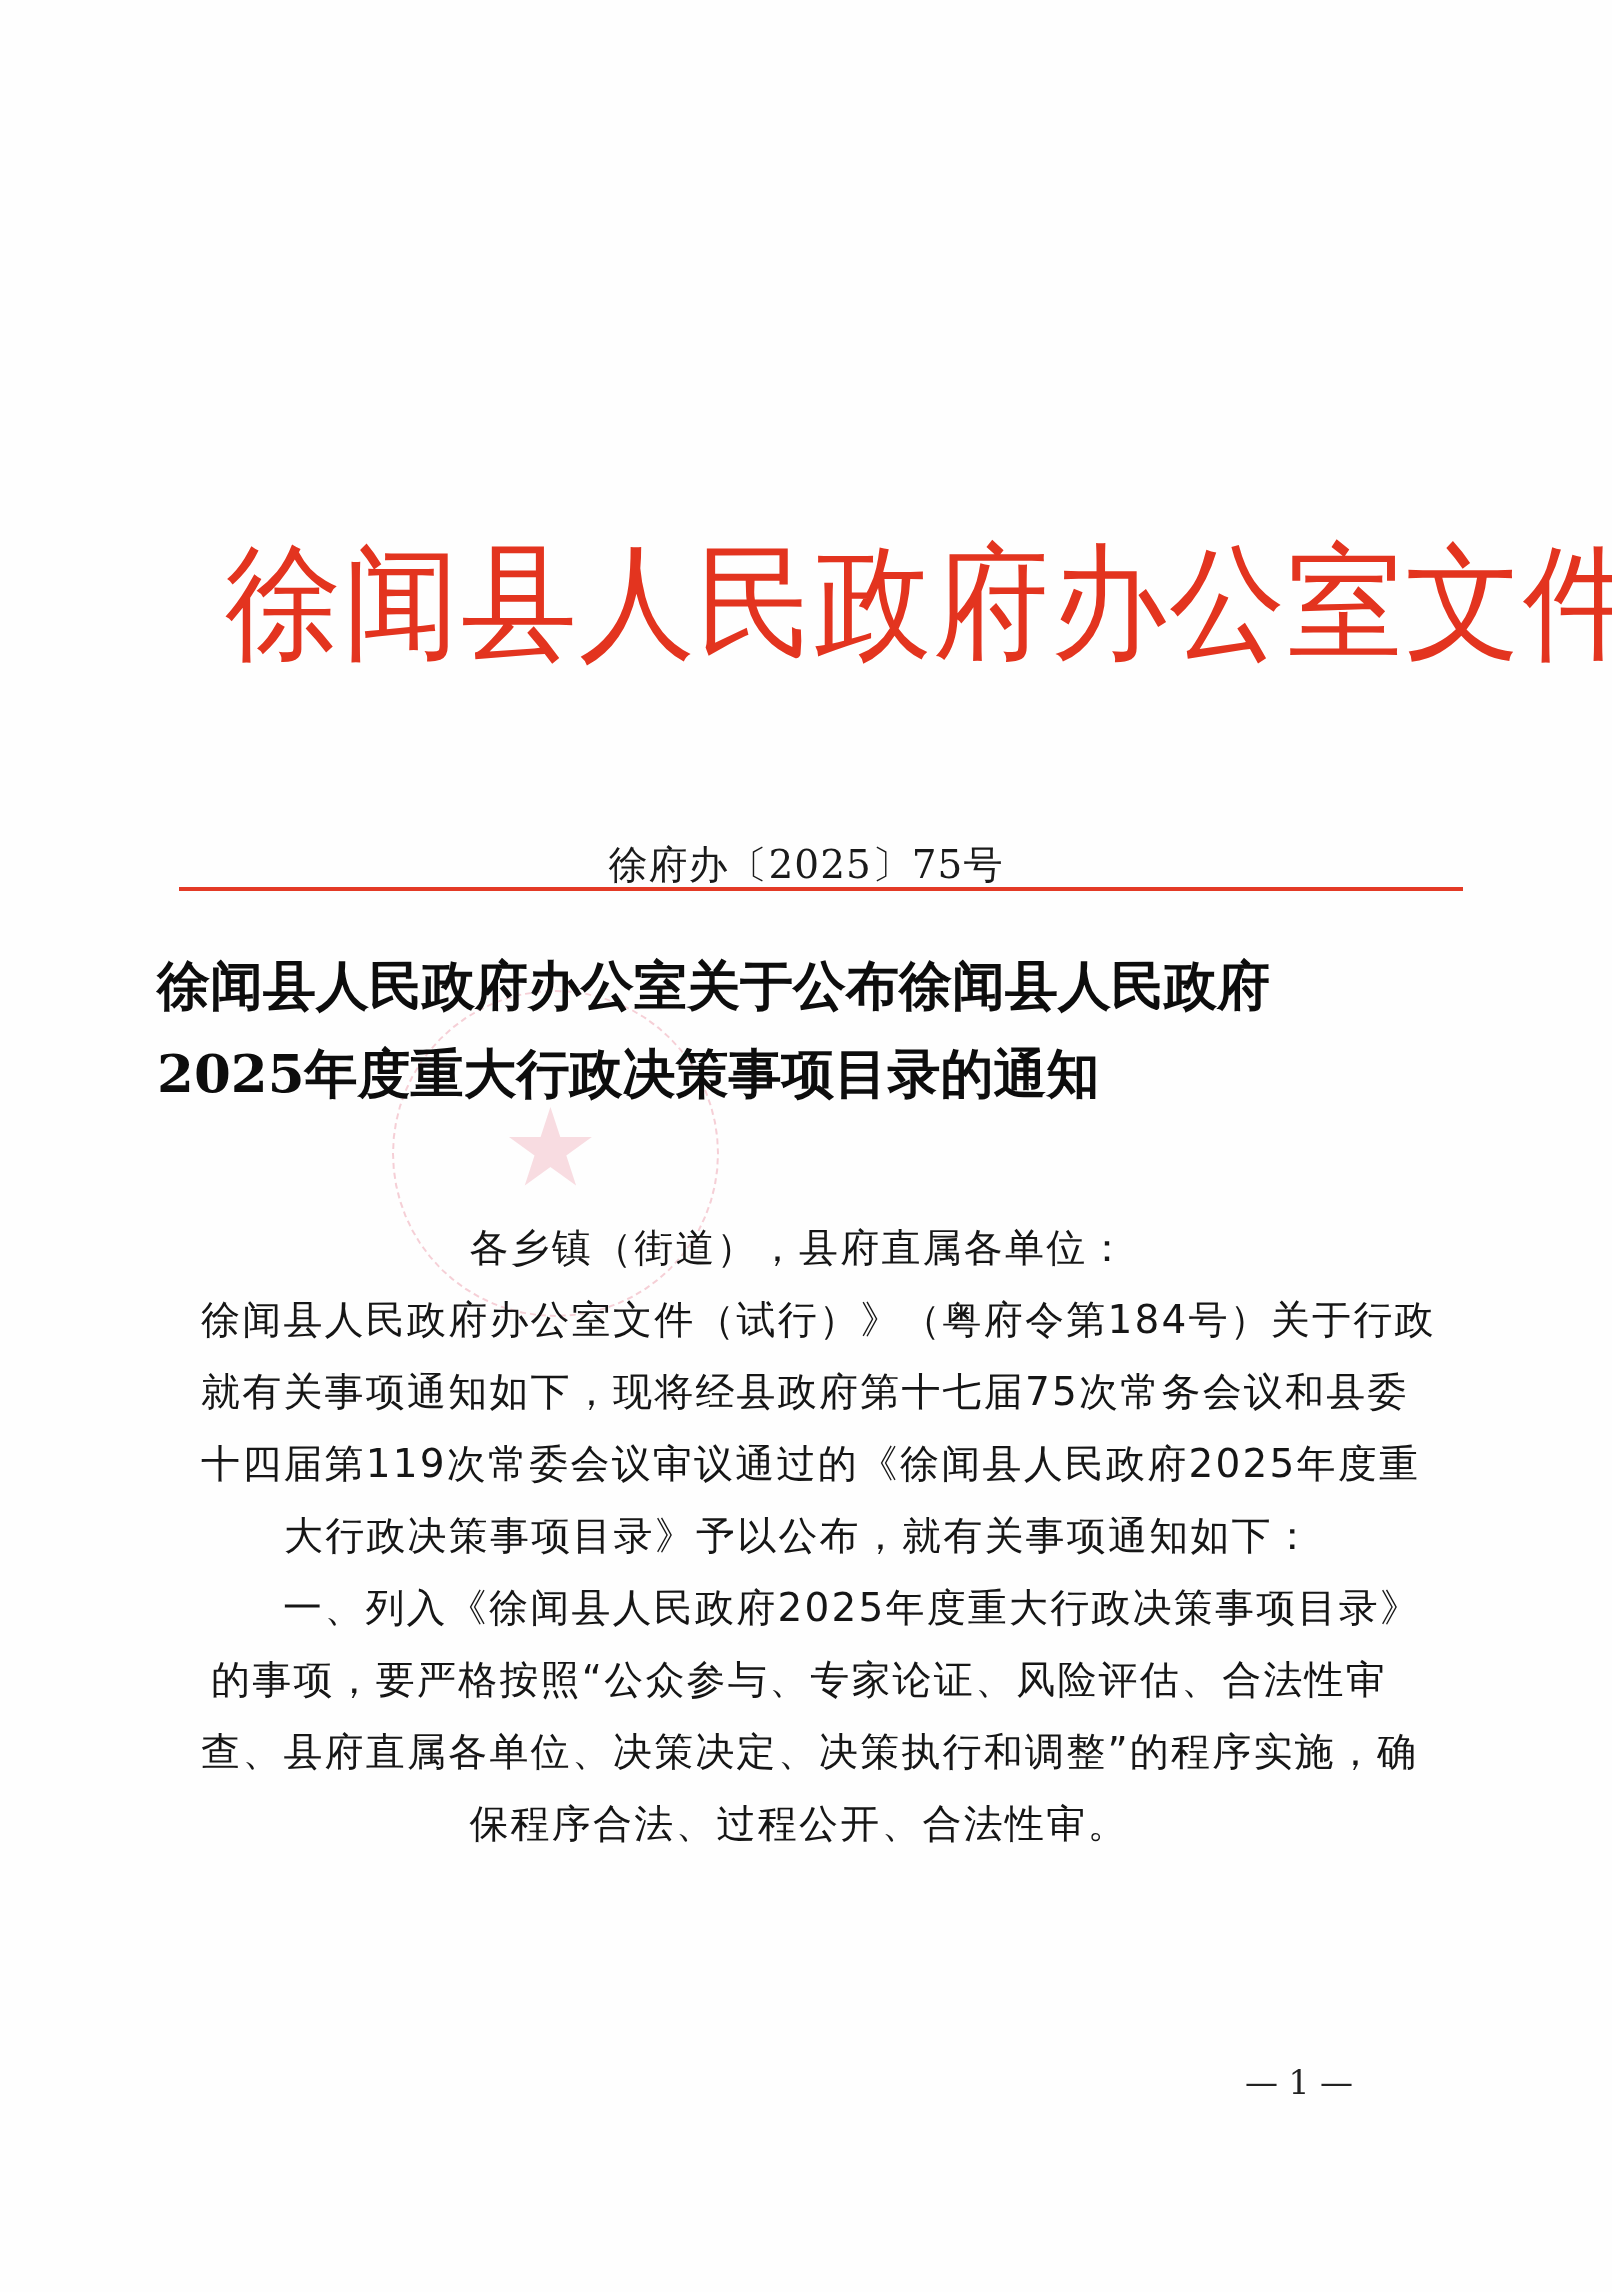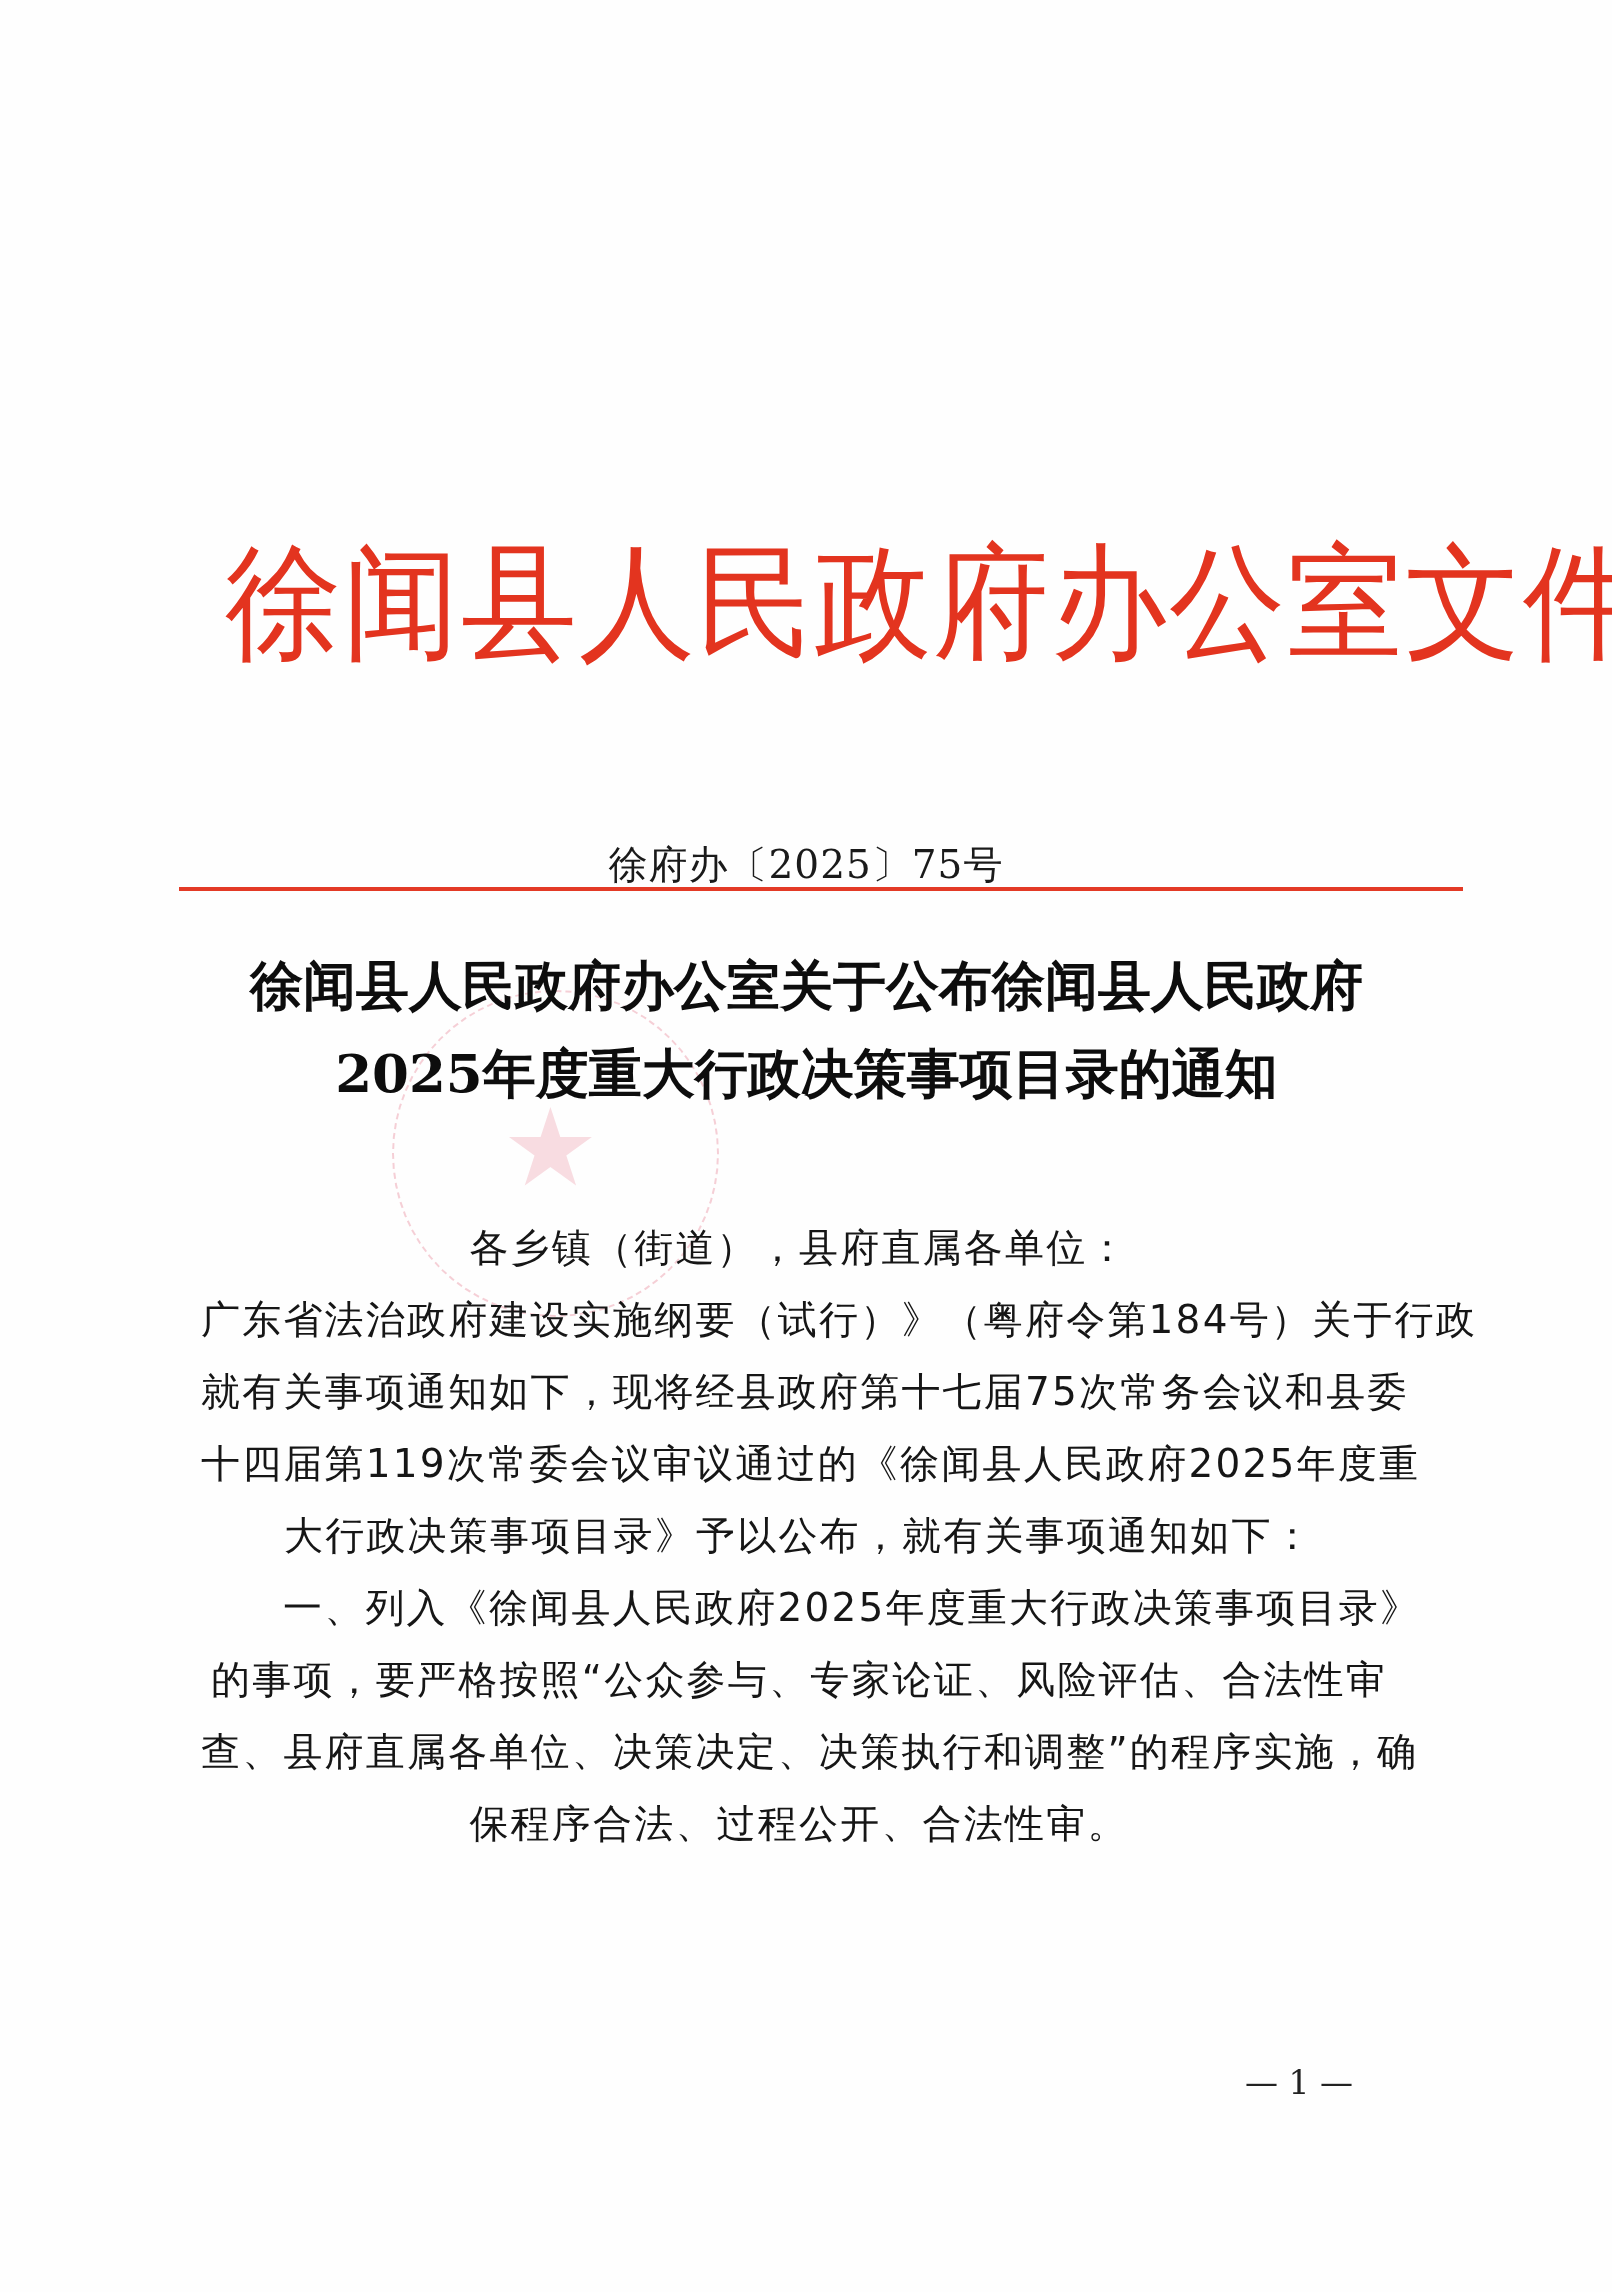--- a/index.html
+++ b/index.html
@@ -8,21 +8,21 @@
 
   .masthead { position: absolute; left: 225px; top: 534px; width: 1186px; text-align: center;
     font-family: "DejaVu Sans", sans-serif; font-size: 116px; line-height: 137px; letter-spacing: 2px;
     color: #e3341f; transform: scaleY(1.08); white-space: nowrap; }
 
   .doc-number { position: absolute; left: 0; width: 1612px; top: 812px; text-align: center;
     font-family: "DejaVu Serif", serif; font-size: 39px; line-height: 49px; color: #1a1a1a; letter-spacing: 1px; margin-top: 28px; }
 
   .red-rule { position: absolute; left: 179px; top: 887px; width: 1284px; height: 3.9px; background: #e33a26; }
 
-  .title { position: absolute; left: 157px; width: 1299px; top: 941px; text-align: center;
+  .title { position: absolute; left: 157px; width: 1299px; top: 941px; 
     font-family: "DejaVu Serif", serif; font-weight: bold; font-size: 53px; line-height: 88px; color: #0d0d0d; letter-spacing: 0px; }
   .title .line { display: block; white-space: nowrap; }
 
   .seal { position: absolute; left: 392px; top: 990px; width: 323px; height: 323px; border-radius: 50%;
     border: 2.9px dashed rgba(230,120,140,0.35); pointer-events: none; }
   .seal .star { position: absolute; left: 108px; top: 93px; font-size: 108px; color: rgba(230,120,140,0.25); font-family: "DejaVu Sans", sans-serif; }
 
   .body-text { position: absolute; left: 201px; width: 1196px; top: 1212px;
     font-family: "DejaVu Sans", sans-serif; font-size: 39px; line-height: 72px; color: #161616; letter-spacing: 2.2px; text-align: center; }
   .body-text .line { display: block; white-space: nowrap; }
@@ -47,21 +47,21 @@
 
   <div class="title">
     <span class="line">徐闻县人民政府办公室关于公布徐闻县人民政府</span>
     <span class="line">2025年度重大行政决策事项目录的通知</span>
   </div>
 
   <div class="body-text">
     <span class="line">各乡镇（街道），县府直属各单位：</span>
 
     <div>
-      <span class="line">广东省法治政府建设实施纲要（试行）》（粤府令第184号）关于行政</span>
+      <span class="line">徐闻县人民政府办公室文件（试行）》（粤府令第184号）关于行政</span>
       <span class="line">就有关事项通知如下，现将经县政府第十七届75次常务会议和县委</span>
       <span class="line">十四届第119次常委会议审议通过的《徐闻县人民政府2025年度重</span>
       <span class="line">大行政决策事项目录》予以公布，就有关事项通知如下：</span>
     </div>
 
     <div>
       <span class="line" style="padding-left:82px">一、列入《徐闻县人民政府2025年度重大行政决策事项目录》</span>
       <span class="line">的事项，要严格按照“公众参与、专家论证、风险评估、合法性审</span>
       <span class="line">查、县府直属各单位、决策决定、决策执行和调整”的程序实施，确</span>
       <span class="line">保程序合法、过程公开、合法性审。</span>

